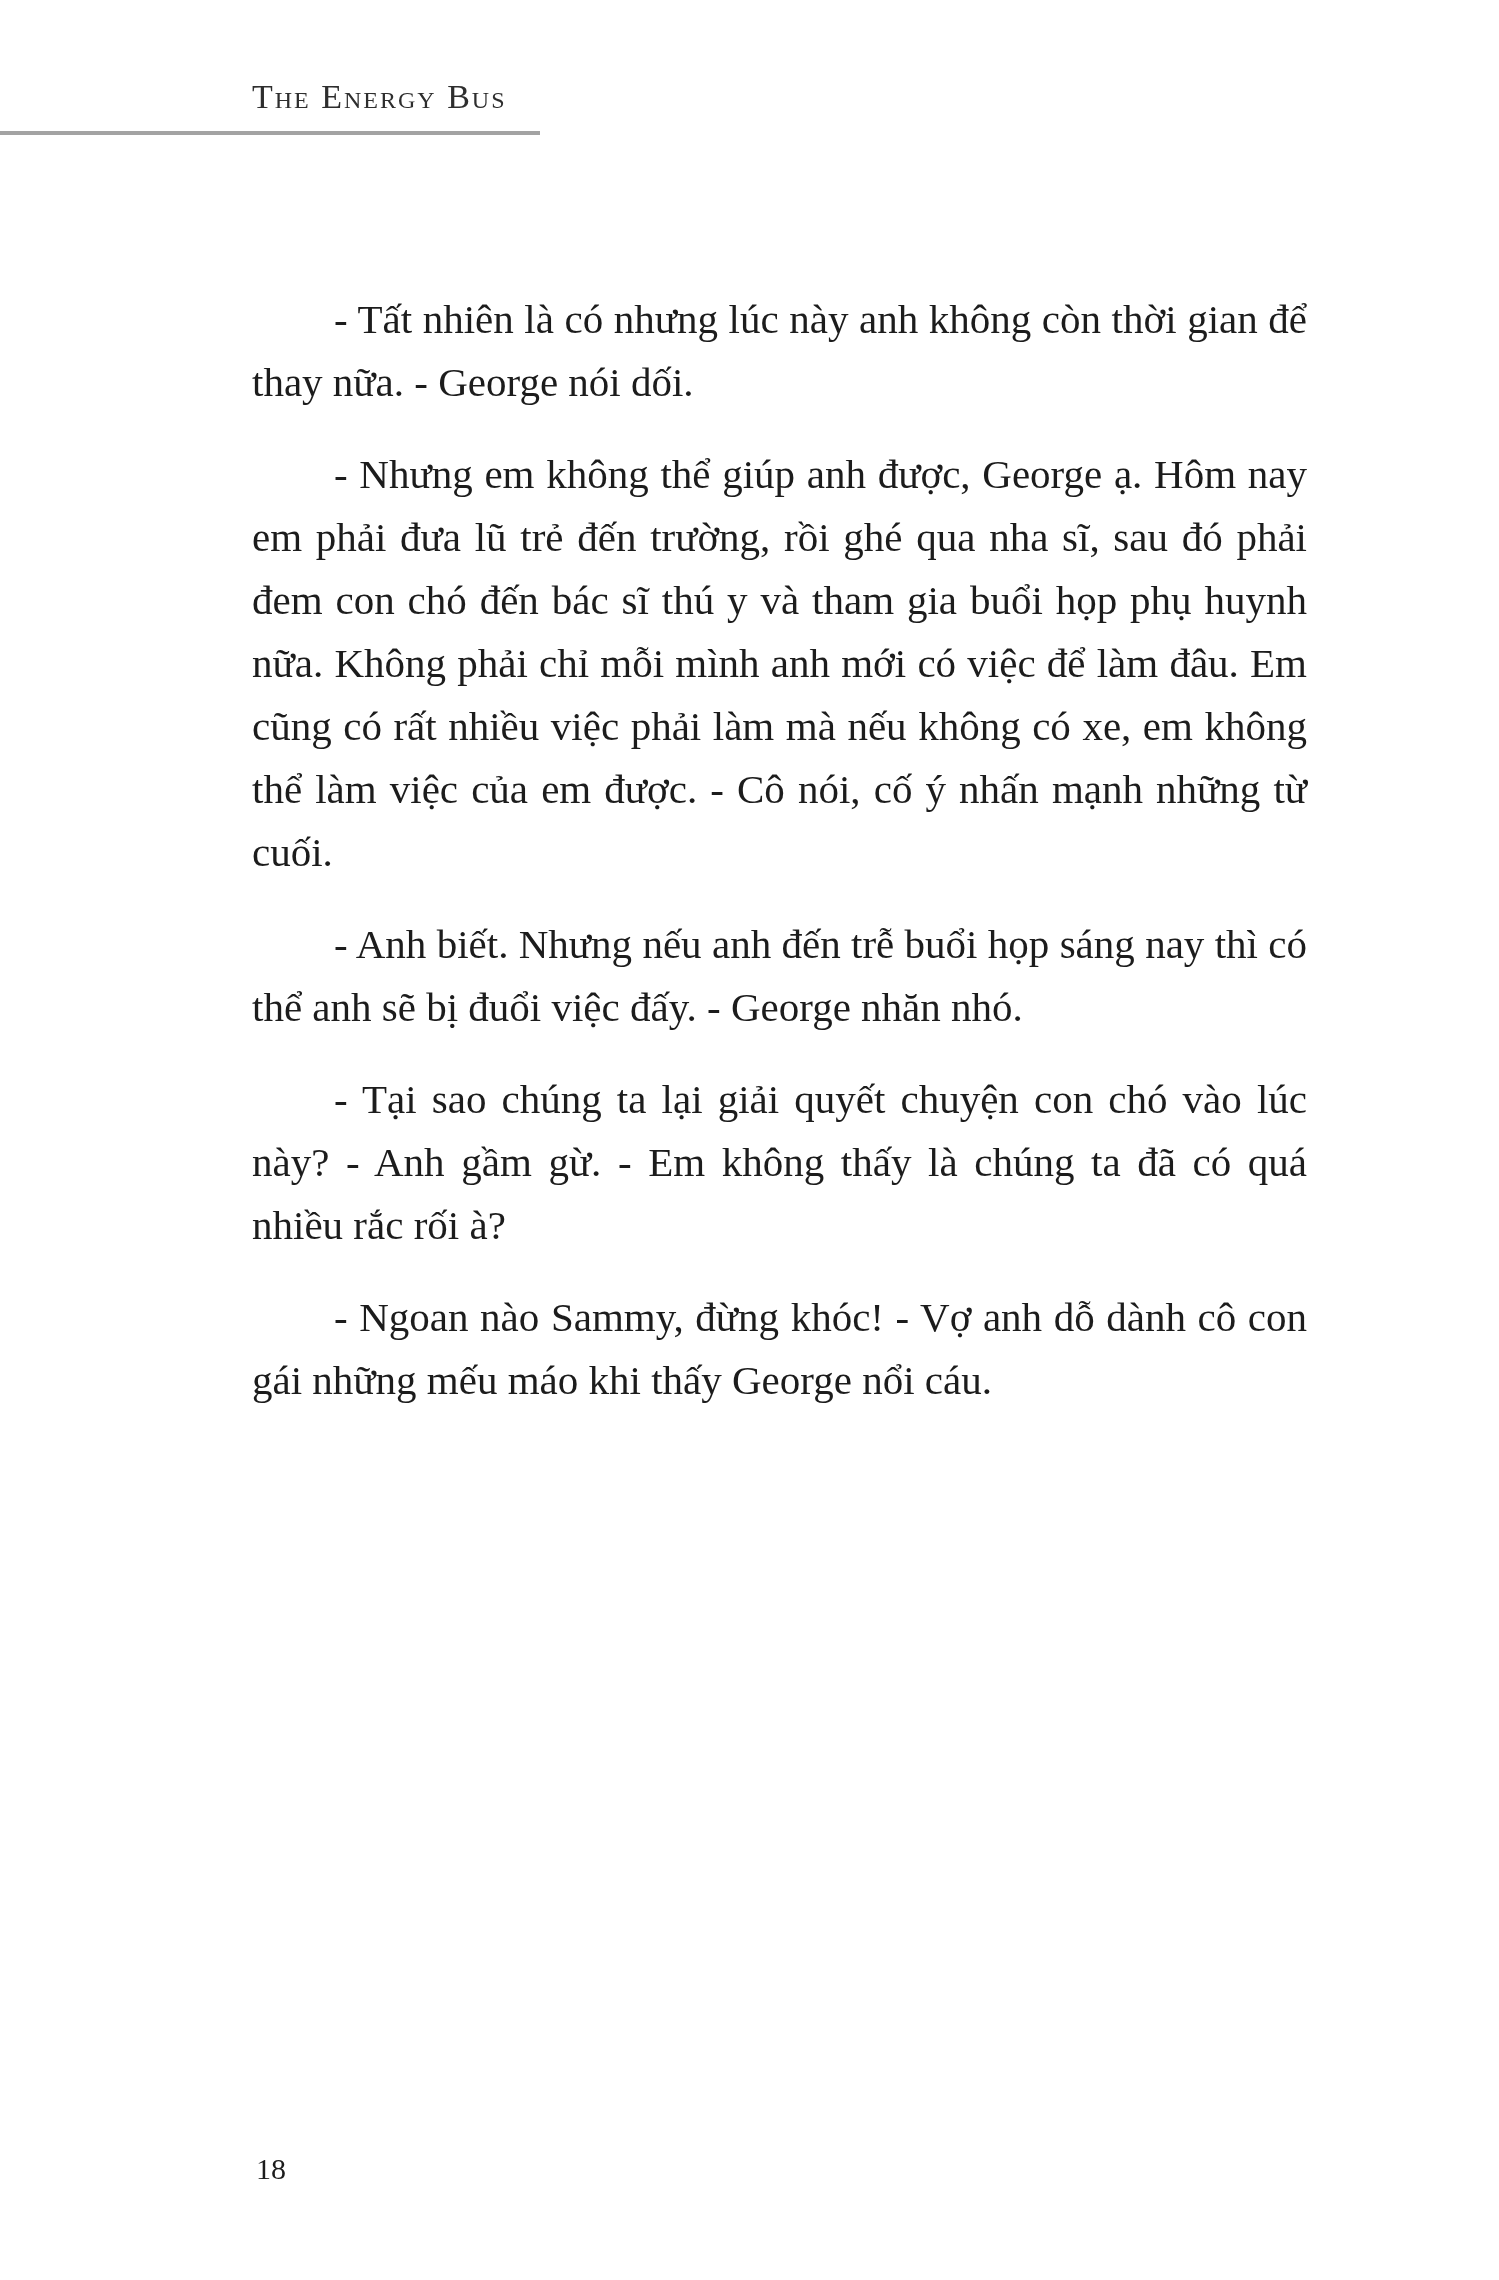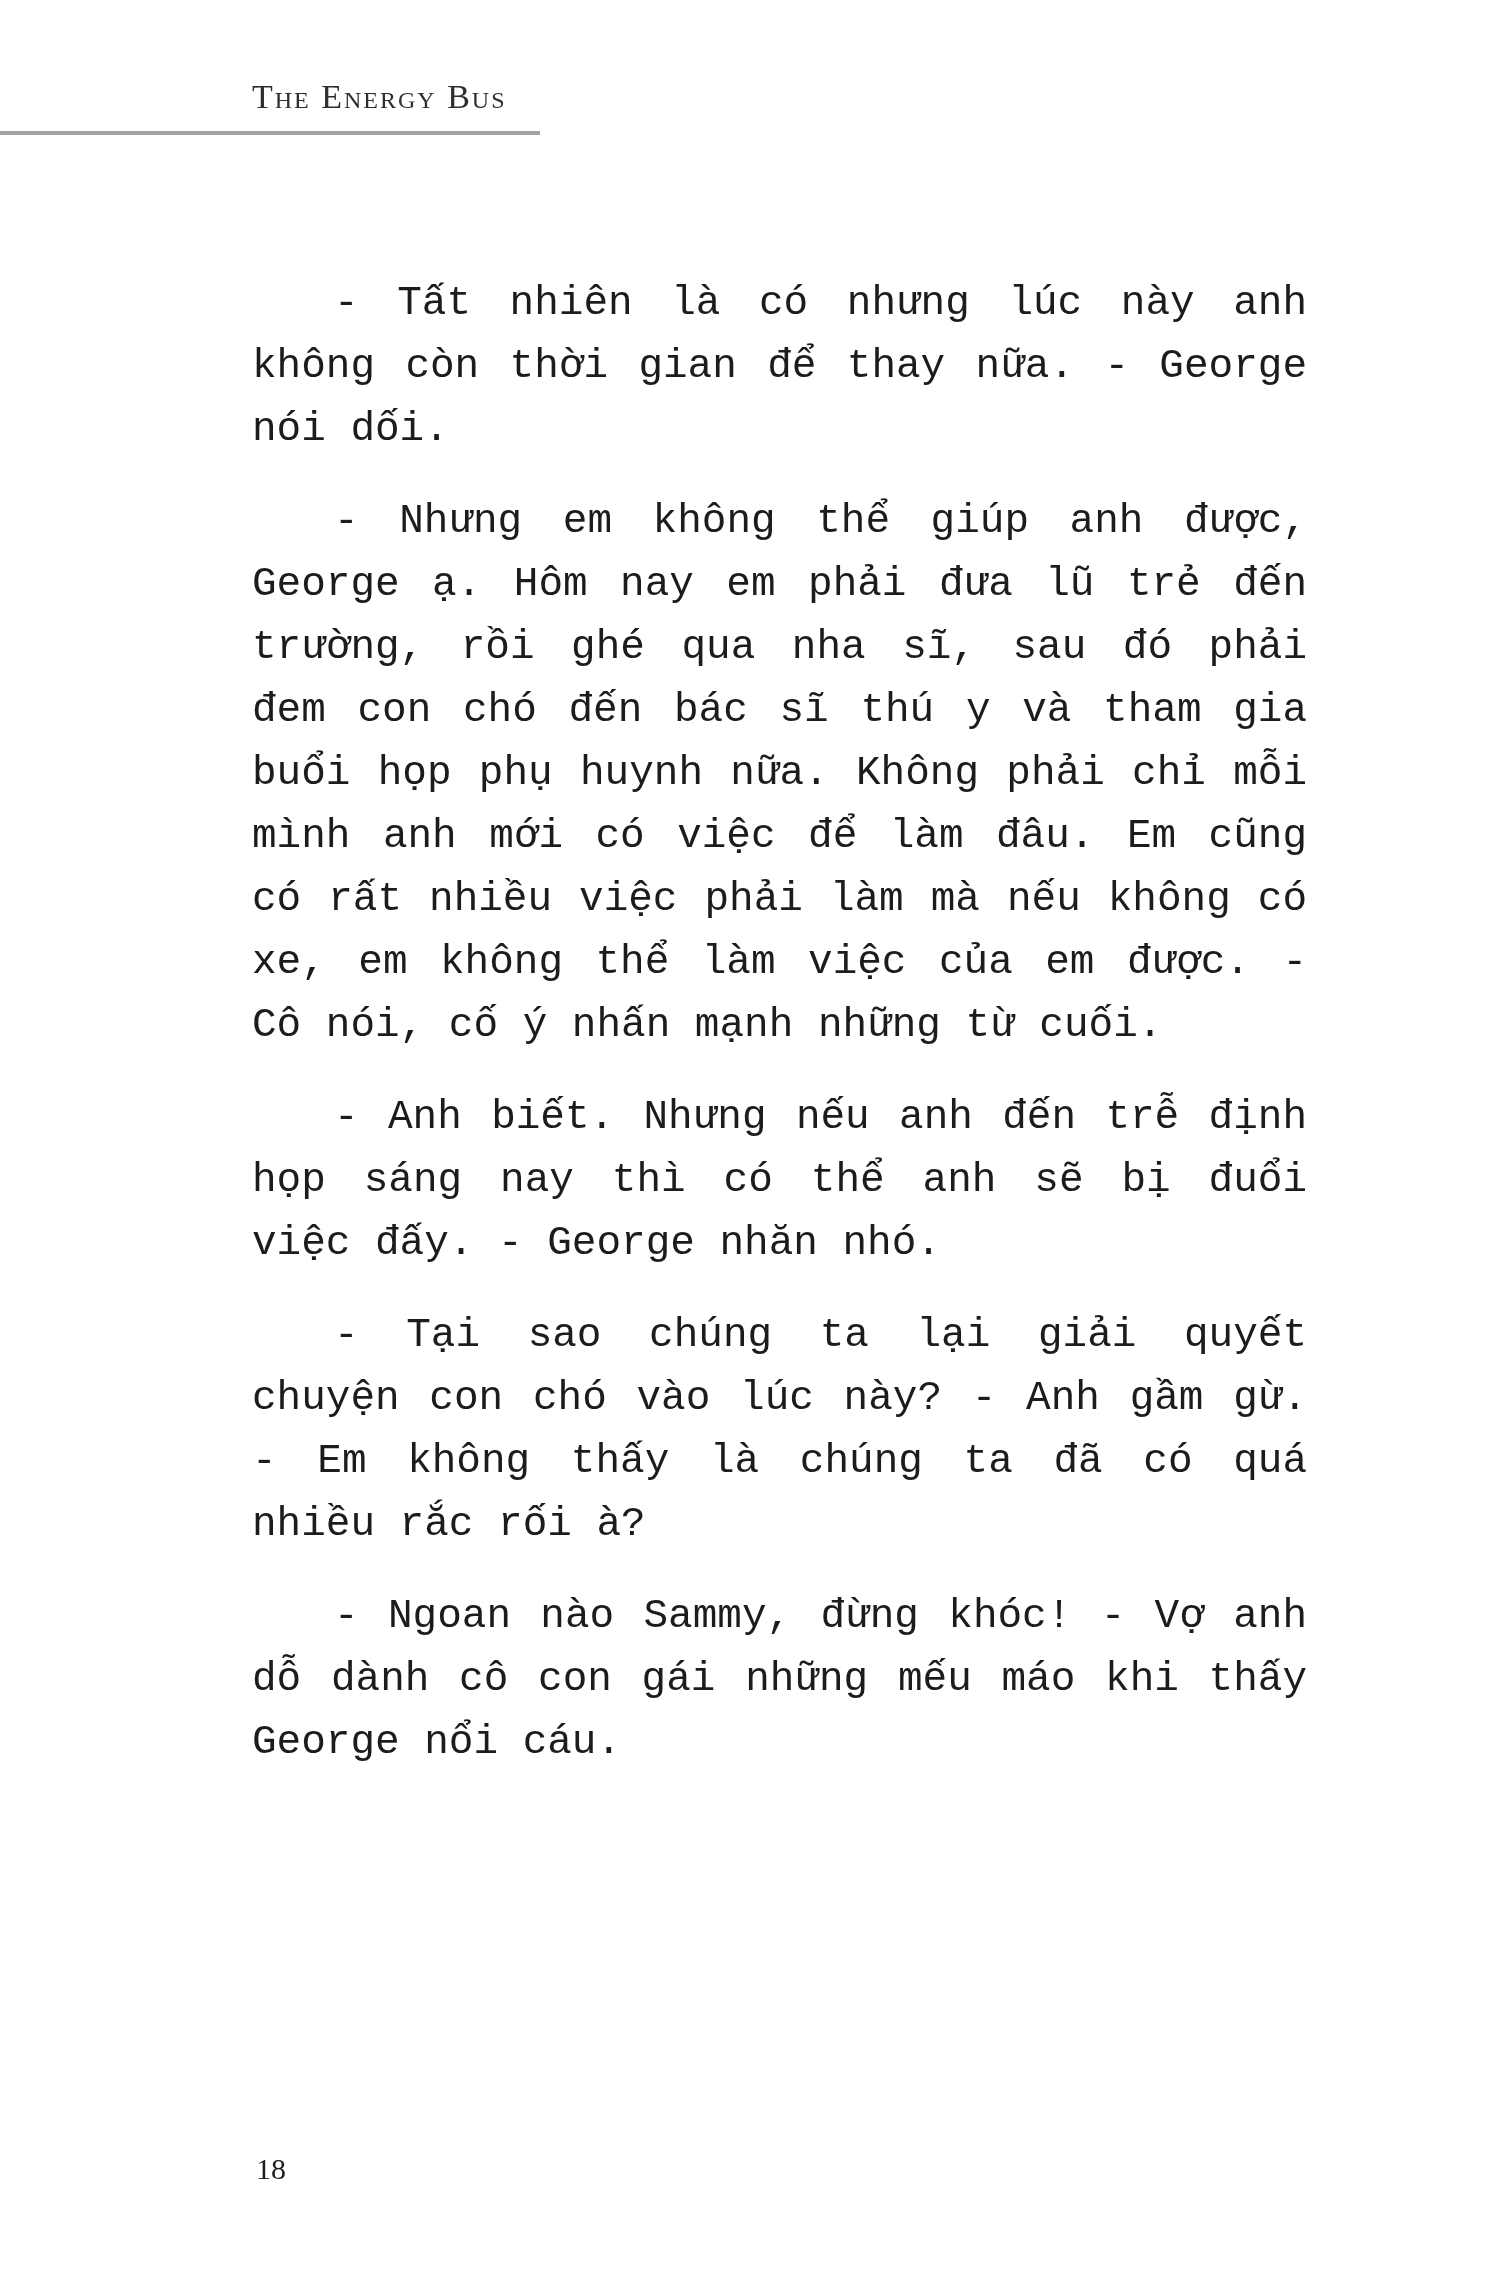--- a/index.html
+++ b/index.html
@@ -42,23 +42,22 @@
     position: absolute;
     left: 252px;
     top: 272px;
     width: 1055px;
     text-align: justify;
     font-size: 41px;
     line-height: 63px;
     color: #1c1c1c;
   }
   .text-block p {
-    margin: 0 0 29px 0;
+    margin: 16px 0 29px 0;
     text-indent: 82px;
-    font-family: Liberation Mono, monospace;
   }
   .page-number {
     position: absolute;
     left: 256px;
     top: 2152px;
     font-size: 30px;
     color: #1c1c1c;
   }
 </style>
 </head>
@@ -66,20 +65,20 @@
 
 <div class="page">
 
   <div class="header-title">The Energy Bus</div>
 
   <div class="header-rule"></div>
 
   <div class="text-block">
     <p>- Tất nhiên là có nhưng lúc này anh không còn thời gian để thay nữa. - George nói dối.</p>
     <p>- Nhưng em không thể giúp anh được, George ạ. Hôm nay em phải đưa lũ trẻ đến trường, rồi ghé qua nha sĩ, sau đó phải đem con chó đến bác sĩ thú y và tham gia buổi họp phụ huynh nữa. Không phải chỉ mỗi mình anh mới có việc để làm đâu. Em cũng có rất nhiều việc phải làm mà nếu không có xe, em không thể làm việc của em được. - Cô nói, cố ý nhấn mạnh những từ cuối.</p>
-    <p>- Anh biết. Nhưng nếu anh đến trễ định họp sáng nay thì có thể anh sẽ bị đuổi việc đấy. - George nhăn nhó.</p>
+    <p>- Anh biết. Nhưng nếu anh đến trễ buổi họp sáng nay thì có thể anh sẽ bị đuổi việc đấy. - George nhăn nhó.</p>
     <p>- Tại sao chúng ta lại giải quyết chuyện con chó vào lúc này? - Anh gầm gừ. - Em không thấy là chúng ta đã có quá nhiều rắc rối à?</p>
     <p>- Ngoan nào Sammy, đừng khóc! - Vợ anh dỗ dành cô con gái những mếu máo khi thấy George nổi cáu.</p>
   </div>
 
   <div class="page-number">18</div>
 
 </div>
 
 </body></html>

